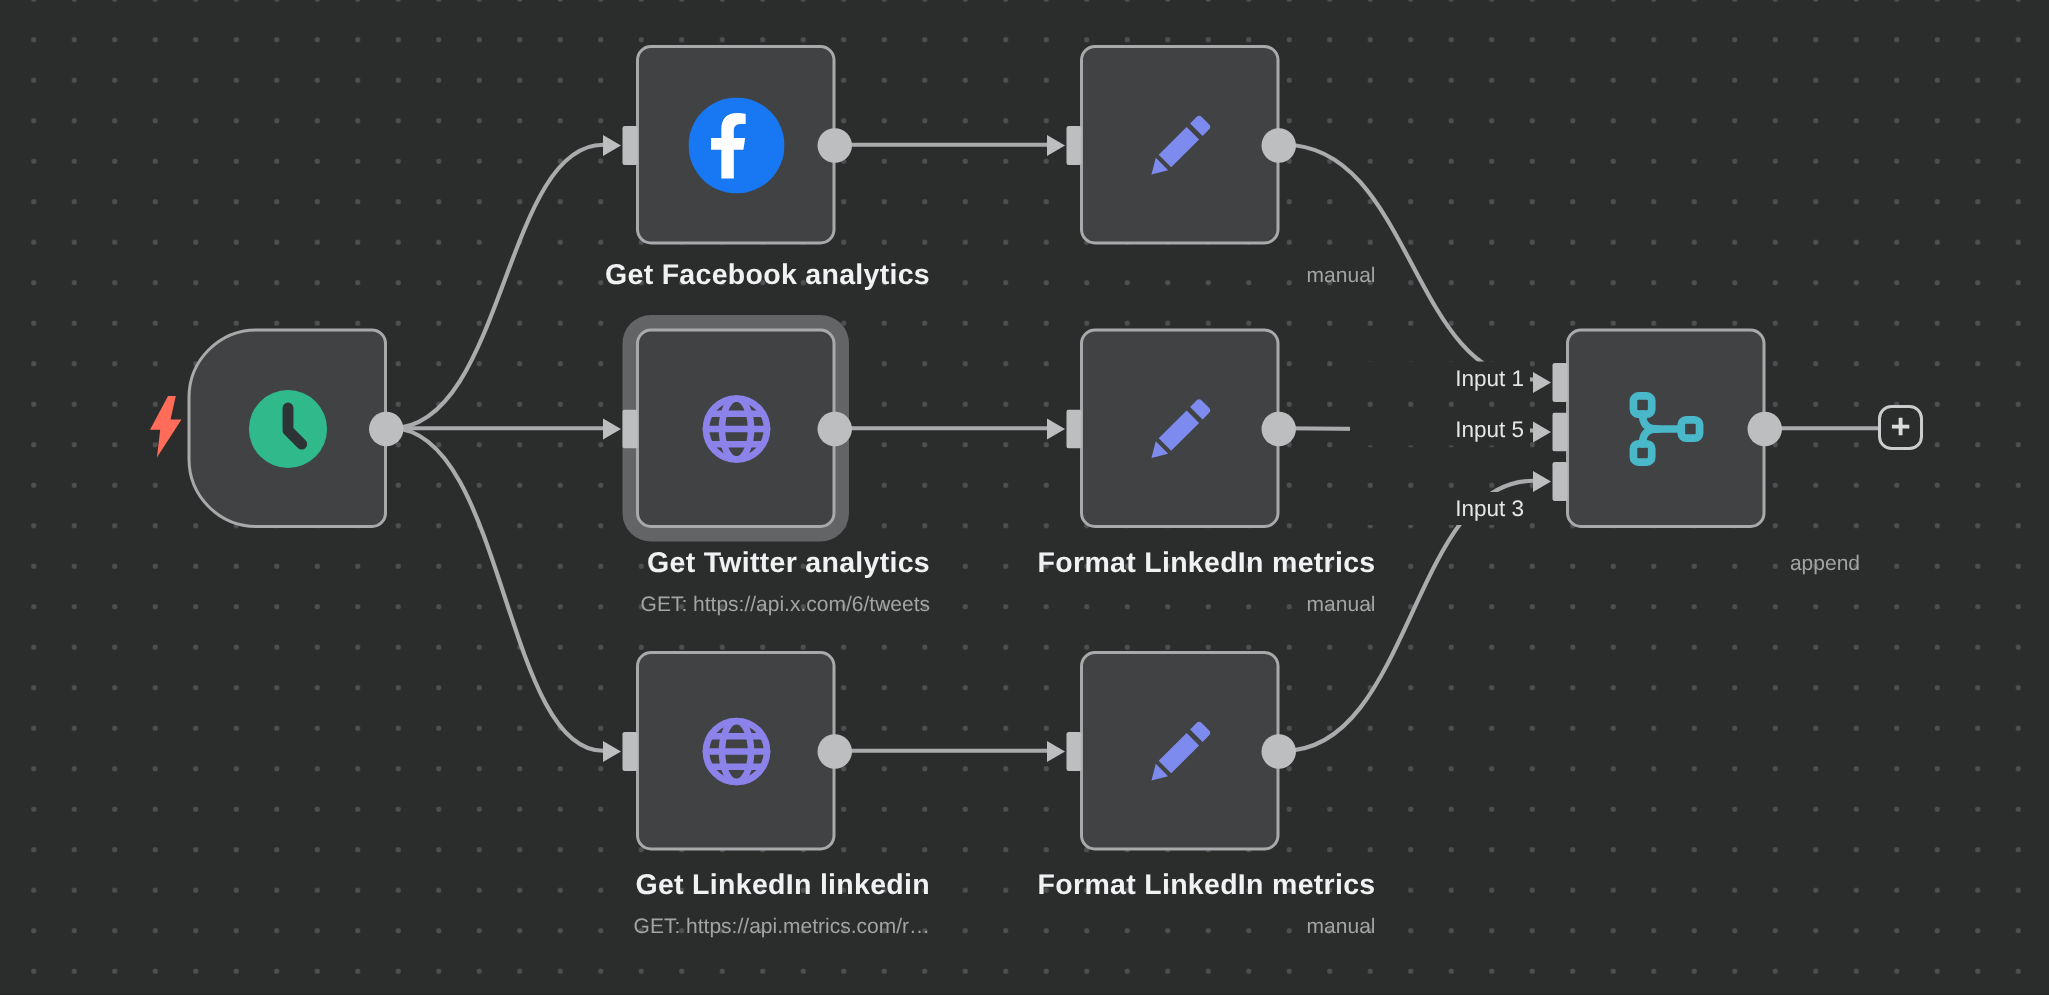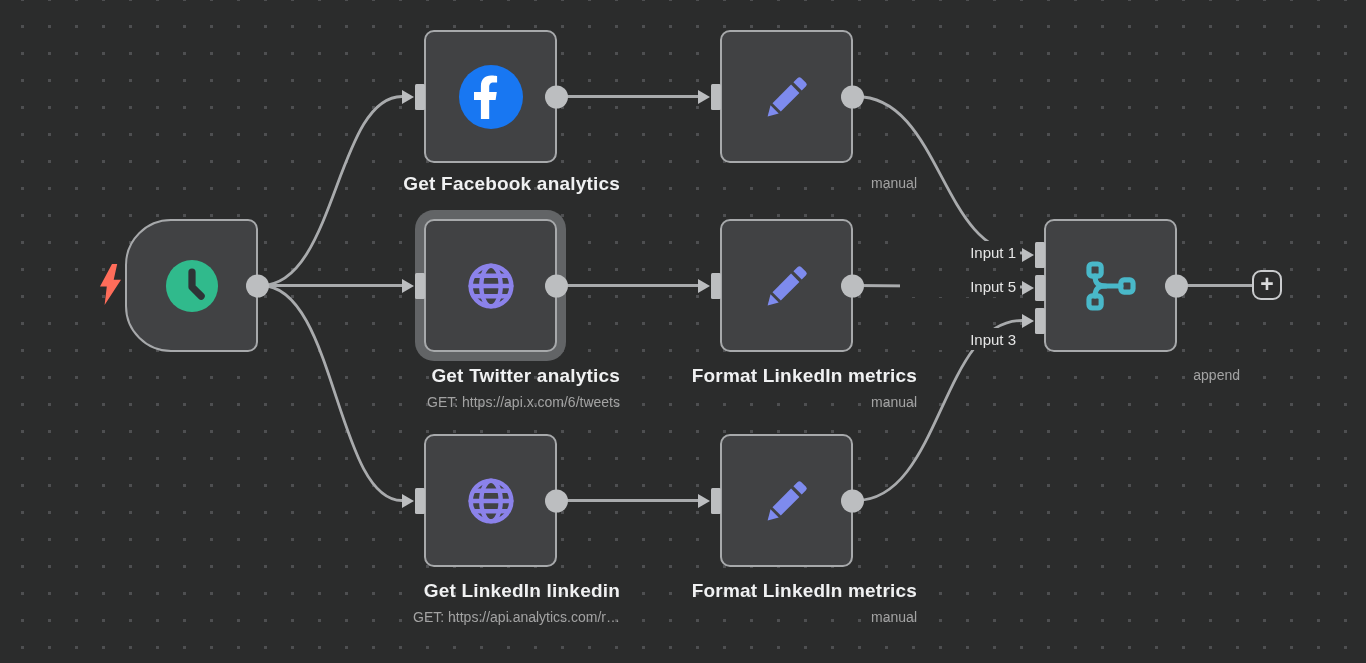--- a/index.html
+++ b/index.html
@@ -192,21 +192,21 @@
         <ellipse cx="32" cy="32" rx="10" ry="21"></ellipse>
         <path d="M11 32 H53"></path>
         <path d="M14.2 21.5 H49.8"></path>
         <path d="M14.2 42.5 H49.8"></path>
       </svg>
     </span>
     <span class="conn-out"></span>
   </div>
   <div class="nlabel" style="left:360px;top:577px;width:260px;">
     <div class="title">Get LinkedIn linkedin</div>
-    <div class="subtitle">GET: https://api.analytics.com/r…</div>
+    <div class="subtitle">GET: https://api.metrics.com/r…</div>
   </div>
 
   <div class="node" style="left:720px;top:434px;">
     <span class="conn-in">
       <svg width="24" height="26" viewBox="0 0 24 26">
           <polygon points="0,6 12,13 0,20" fill="#bcbec0"></polygon>
           <rect x="13" y="0" width="10" height="26" rx="1.5" fill="#bcbec0"></rect>
         </svg>
     </span>
     <span class="icon">

